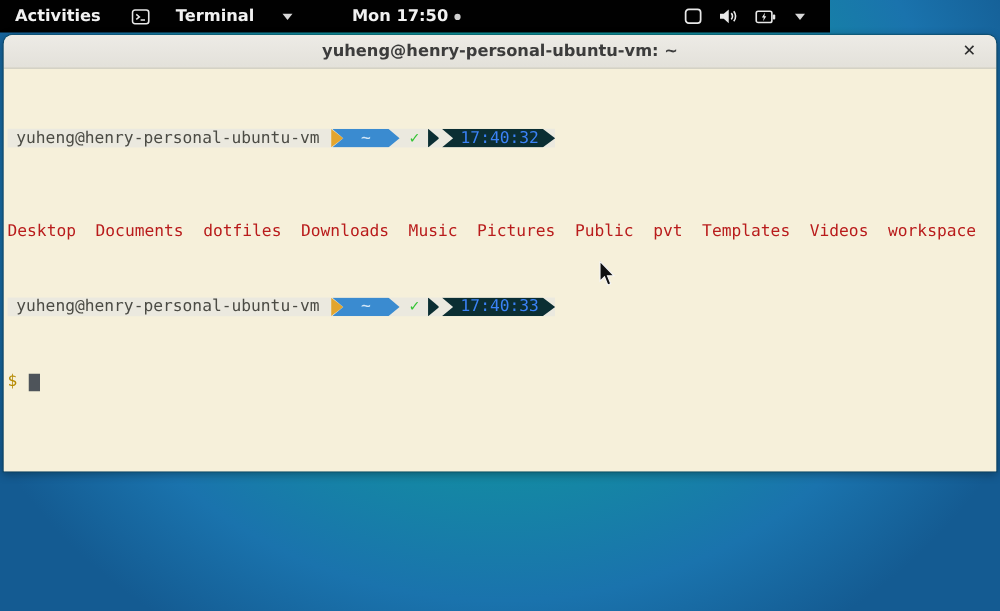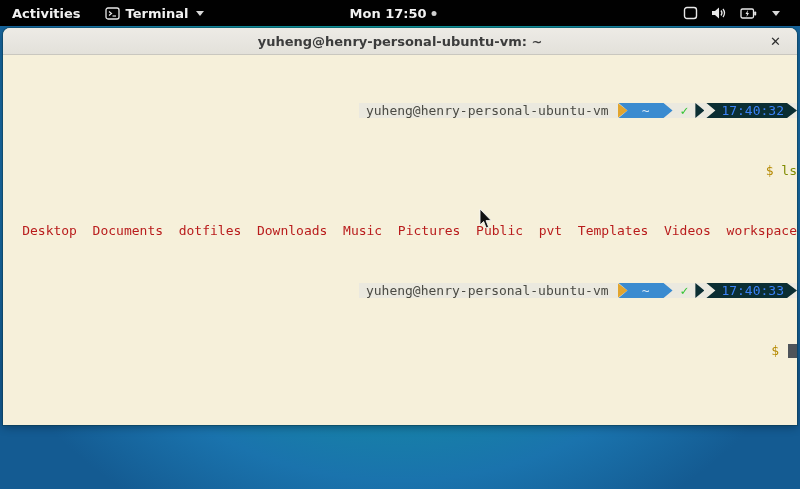--- a/index.html
+++ b/index.html
@@ -6,49 +6,48 @@
   html,body { width:800px; height:489px; overflow:hidden; }
   body {
     position:relative;
     font-family:"DejaVu Sans","Liberation Sans",sans-serif;
     background:
       radial-gradient(ellipse 58% 85% at 50% 32%, #0caa9e 0%, #11939f 42%, #1a73ad 78%, #145b92 100%);
   }
 
   
   .topbar {
-    position:absolute; left:0; top:0; width:800px; height:26px;
+    position:absolute; left:0; top:0; width:664px; height:26px;
     background:#010101; color:#f1f1f1;
     display:flex; align-items:flex-start; justify-content:space-between;
     font-size:13px; font-weight:600;
   }
   .tb-left { display:flex; align-items:center; height:100%; }
   .tb-item { display:flex; align-items:center; height:100%; padding:0 12px; cursor:pointer; }
-  .appmenu { display:flex; align-items:center; gap:6px; }
+  .appmenu { display:flex; align-items:center; gap:21px; }
   .app-ic svg { display:block; }
   .tri {
     width:0; height:0; border-left:4px solid transparent; border-right:4px solid transparent;
     border-top:5px solid #d8d8d8; margin-left:2px;
   }
   .tb-center {
     position:absolute; left:50%; top:0; transform:translateX(-58%);
     height:26px; display:flex; align-items:center; gap:5px; cursor:pointer;
   }
   .notif-dot { width:5px; height:5px; border-radius:50%; background:#cfcfcf; display:inline-block; }
   .tb-right { display:flex; align-items:center; gap:13px; height:100%; padding:0 20px; cursor:pointer; }
   .tb-right svg { display:block; }
 
   
   .window {
-    position:absolute; left:3px; top:28px; width:794px; height:397px;
+    position:absolute; left:3px; top:28px; width:794px; height:349px;
     border-radius:7px 7px 0 0;
     box-shadow:0 2px 8px rgba(0,20,30,.4), 0 0 0 1px rgba(10,60,70,.35);
     overflow:hidden;
     background:#f6f0da;
-    text-align:right;
   }
   .titlebar {
     height:27px; background:linear-gradient(#edebe6,#e3e1da);
     border-bottom:1px solid #c9c7bf;
     display:flex; align-items:center; justify-content:center; position:relative;
     font-size:13px; font-weight:700; color:#3c3c3c;
   }
   .close-btn {
     position:absolute; right:16px; top:50%; transform:translateY(-50%);
     font-size:13px; font-weight:700; color:#2e2e2e; cursor:pointer; line-height:1;
@@ -150,21 +149,20 @@
 <div class="window">
   <div class="titlebar">
     <span>yuheng@henry-personal-ubuntu-vm: ~</span>
     <span class="close-btn">✕</span>
   </div>
 
   <div class="term">
     
     <div class="row"><span class="pbg"><span class="host">yuheng@henry-personal-ubuntu-vm</span><span class="pl-ytri"></span><span class="pl-blue"><span>~</span></span><span class="check">✓</span><span class="badge"><span class="badge-tick"></span><span class="badge-body">17:40:32</span></span></span></div>
     
-    <div class="row"><span class="dollar">$ </span><span class="cmd">ls</span></div>
     
     <div class="row dirs">Desktop  Documents  dotfiles  Downloads  Music  Pictures  Public  pvt  Templates  Videos  workspace</div>
     
     <div class="row"><span class="pbg"><span class="host">yuheng@henry-personal-ubuntu-vm</span><span class="pl-ytri"></span><span class="pl-blue"><span>~</span></span><span class="check">✓</span><span class="badge"><span class="badge-tick"></span><span class="badge-body">17:40:33</span></span></span></div>
     
     <div class="row"><span class="dollar">$ </span><span class="block-cursor"></span></div>
   </div>
 </div>
 
 <svg class="mouse" width="14" height="21" viewBox="0 0 14 21">

